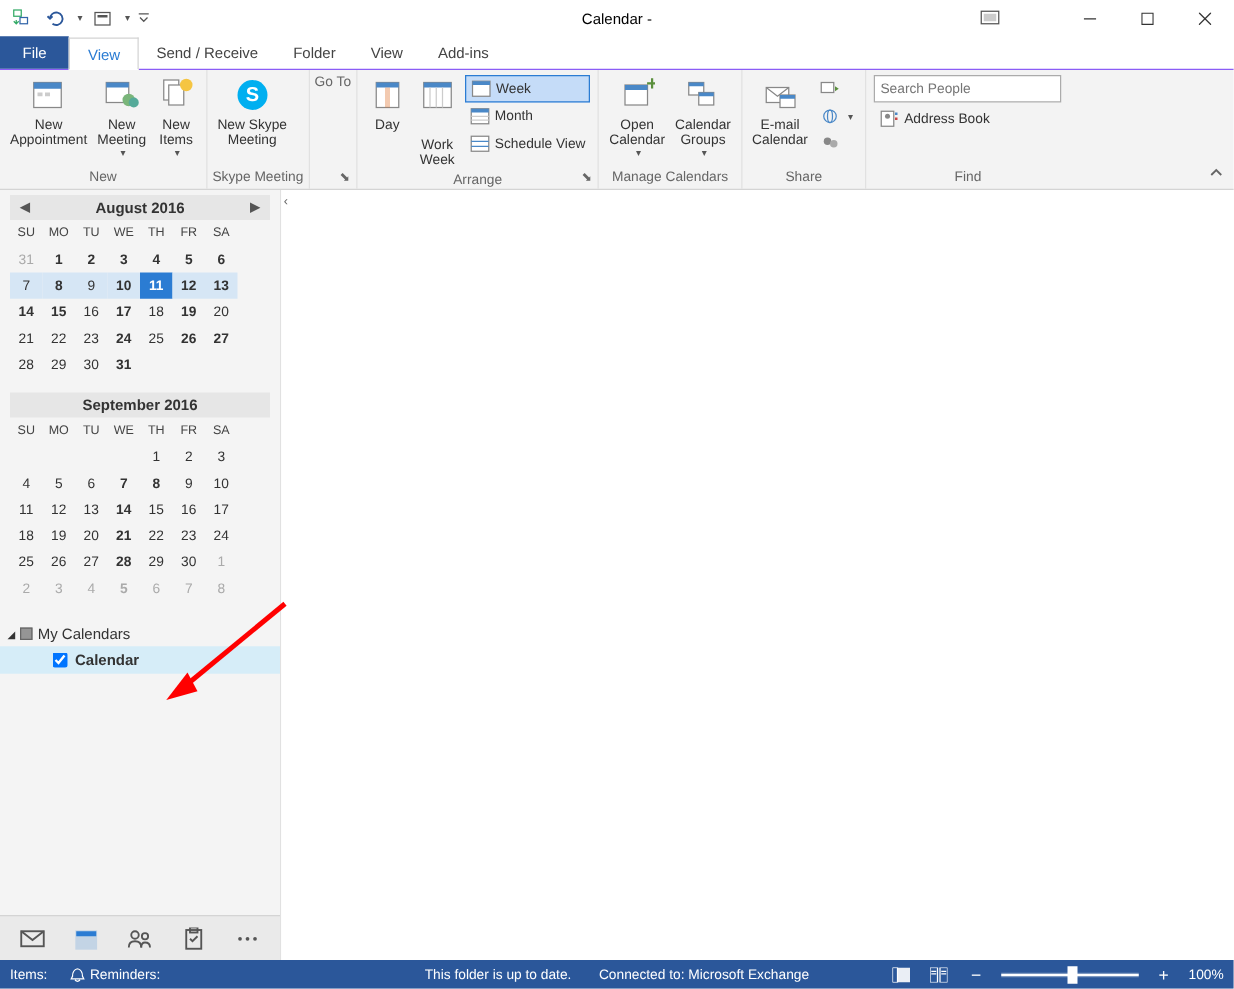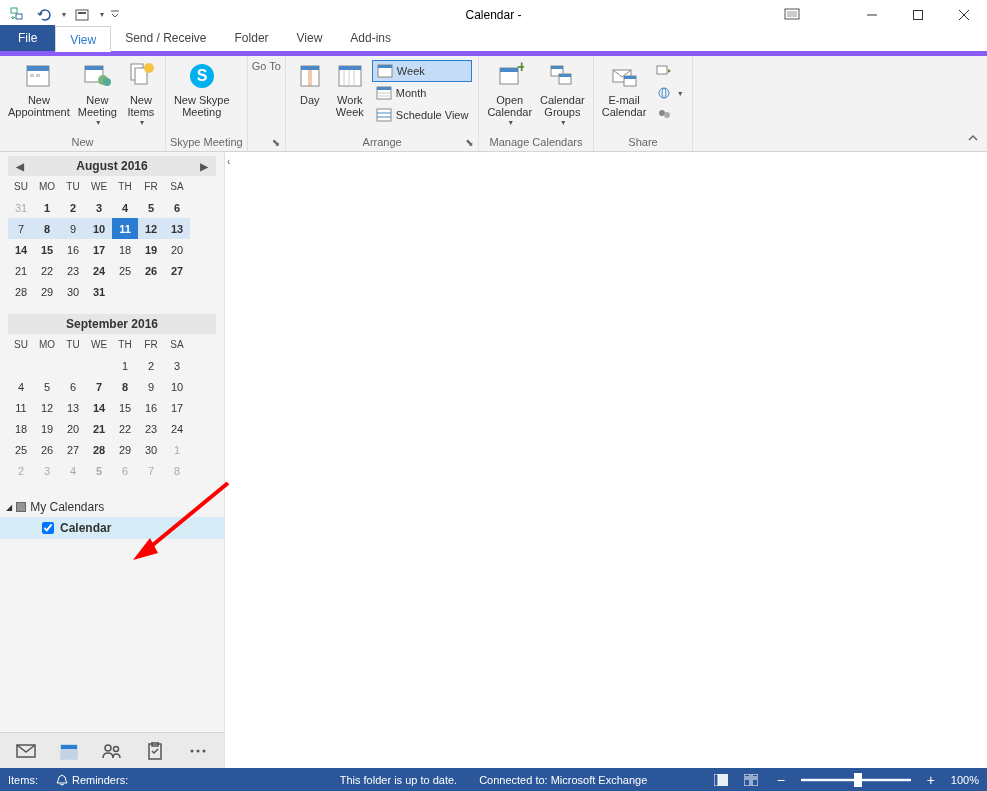--- a/index.html
+++ b/index.html
@@ -4,21 +4,21 @@
 <style>
 * { margin:0; padding:0; box-sizing:border-box; font-family:"Segoe UI",Arial,sans-serif; }
 body { width:987px; height:791px; background:#fff; overflow:hidden; position:relative; font-size:12px; color:#333;}
 .titlebar { height:29px; background:#fff; display:flex; align-items:center; position:relative; }
 .qat { display:flex; align-items:center; gap:2px; padding-left:6px; height:100%;}
 .qat-btn { width:24px; height:22px; display:flex; align-items:center; justify-content:center; color:#555; cursor:pointer;}
 .title { position:absolute; left:50%; transform:translateX(-50%); font-size:12px; color:#000000;}
 .win-controls { position:absolute; right:0; top:0; display:flex; }
 .win-btn { width:46px; height:29px; display:flex; align-items:center; justify-content:center; color:#333; cursor:pointer;}
 .touch-icon{width:22px;height:22px;display:flex;align-items:center;justify-content:center;color:#555;cursor:pointer;}
-.tabs { height:27px; display:flex; align-items:flex-end; background:#fff; border-bottom:5px solid #8b5cf6;}
+.tabs { height:27px; display:flex; align-items:flex-end; background:#fff; border-bottom:1px solid #8b5cf6;}
 .tab { padding:0 14px; height:26px; line-height:26px; font-size:12px; color:#444; cursor:pointer; position:relative;}
 .tab.file { background:#2b579a; color:#fff; padding:0 18px;}
 .tab.active { border:1px solid #d4d4d4; border-bottom:1px solid #fff; background:#fff; color:#2b7cd3; margin-bottom:-1px;}
 .tellme { display:flex; align-items:center; color:#888; margin-left:12px; gap:4px;height:26px;}
 .tellme svg{width:14px;height:14px;stroke:#888;}
 .ribbon { height:96px; background:#f3f3f3; border-bottom:1px solid #d4d4d4; display:flex; position:relative;}
 .group { display:flex; flex-direction:column; height:100%; border-right:1px solid #e1e1e1; position:relative; padding:2px 4px 0 4px;}
 .group-row{display:flex;flex:1;align-items:flex-start;}
 .group-label { text-align:center; font-size:11px; color:#666; padding:2px 0 3px 0;}
 .rbtn-big { display:flex; flex-direction:column; align-items:center; padding:2px 4px; cursor:pointer; text-align:center; width:auto; min-width:40px;}
@@ -226,21 +226,21 @@
       <div class="rbtn-big">
         <div class="ic">
             <svg width="28" height="28" viewBox="0 0 28 28">
               <rect x="3" y="4" width="22" height="20" fill="#fff" stroke="#888"></rect>
               <rect x="3" y="4" width="22" height="4" fill="#4a88c7"></rect>
               <line x1="8" y1="8" x2="8" y2="24" stroke="#ccc"></line>
               <line x1="13" y1="8" x2="13" y2="24" stroke="#ccc"></line>
               <line x1="18" y1="8" x2="18" y2="24" stroke="#ccc"></line>
             </svg>
           </div>
-        <div class="lbl" style="white-space:pre-line;">Work
+        <div class="lbl" style="white-space:pre-line;margin-top:16px;">Work
 Week</div>
       </div>
       <div style="display:flex;flex-direction:column;gap:0;padding:2px;">
         <div class="rbtn-small active">
           <div class="ic">
               <svg width="16" height="14" viewBox="0 0 16 14">
                 <rect x="1" y="1" width="14" height="12" fill="#fff" stroke="#888"></rect>
                 <rect x="1" y="1" width="14" height="3" fill="#4a88c7"></rect>
               </svg>
             </div>
@@ -342,20 +342,39 @@
                 <circle cx="6" cy="5" r="3" fill="#888"></circle>
                 <circle cx="11" cy="7" r="3" fill="#aaa"></circle>
               </svg>
             </div>
           </div>
       </div>
     </div>
     <div class="group-label">Share</div>
   </div>
 
+  <div class="group" style="border-right:none;">
+    <div class="group-row" style="flex-direction:column;gap:2px;padding:2px;">
+      <div class="search-box">
+        <input type="text" placeholder="Search People" style="">
+      </div>
+      <div class="rbtn-small">
+        <div class="ic">
+            <svg width="16" height="14" viewBox="0 0 16 14">
+              <rect x="2" y="1" width="10" height="12" fill="#fff" stroke="#888"></rect>
+              <circle cx="7" cy="5" r="2" fill="#888"></circle>
+              <rect x="13" y="2" width="2" height="2" fill="#4a88c7"></rect>
+              <rect x="13" y="6" width="2" height="2" fill="#c44"></rect>
+            </svg>
+          </div>
+        <span>Address Book</span>
+      </div>
+    </div>
+    <div class="group-label">Find</div>
+  </div>
   <div class="collapse-ribbon">
     <svg width="12" height="12" viewBox="0 0 12 12">
         <path d="M2 8 L6 4 L10 8" fill="none" stroke="#666" stroke-width="1.5"></path>
       </svg>
   </div>
 </div>
 
 <div class="body-area">
   <div class="nav-pane">
     <div class="minicals">

